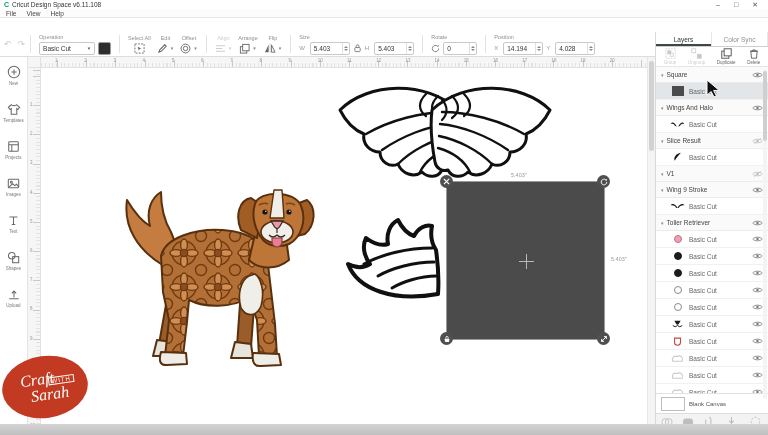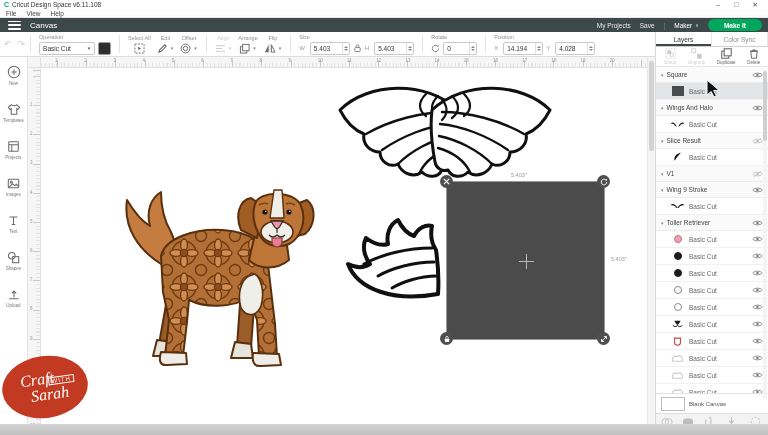--- a/index.html
+++ b/index.html
@@ -128,38 +128,20 @@
       <span>□</span>
       <span>✕</span>
     </span>
   </div>
   <div class="menubar">
     <span>File</span>
     <span>View</span>
     <span>Help</span>
   </div>
 
-  <div class="appheader">
-    <div class="hamburger">
-        <span></span>
-        <span></span>
-        <span></span>
-      </div>
-    <span class="hdr-canvas">Canvas</span>
-    <div class="hdr-right">
-      <span class="hdr-link">My Projects</span>
-      <span class="hdr-link">Save</span>
-      <span class="hdr-divider">|</span>
-      <span class="machine">
-        <span>Maker</span>
-        <span class="chev">∨</span>
-      </span>
-      <button class="makeit">Make It</button>
-    </div>
-  </div>
 
   <div class="toolbar">
     <span class="undoredo">
       <span>↶</span>
       <span>↷</span>
     </span>
     <span class="tb-sep"></span>
     <div class="tb-item">
       <span class="tb-label">Operation</span>
       <div class="tb-row">

